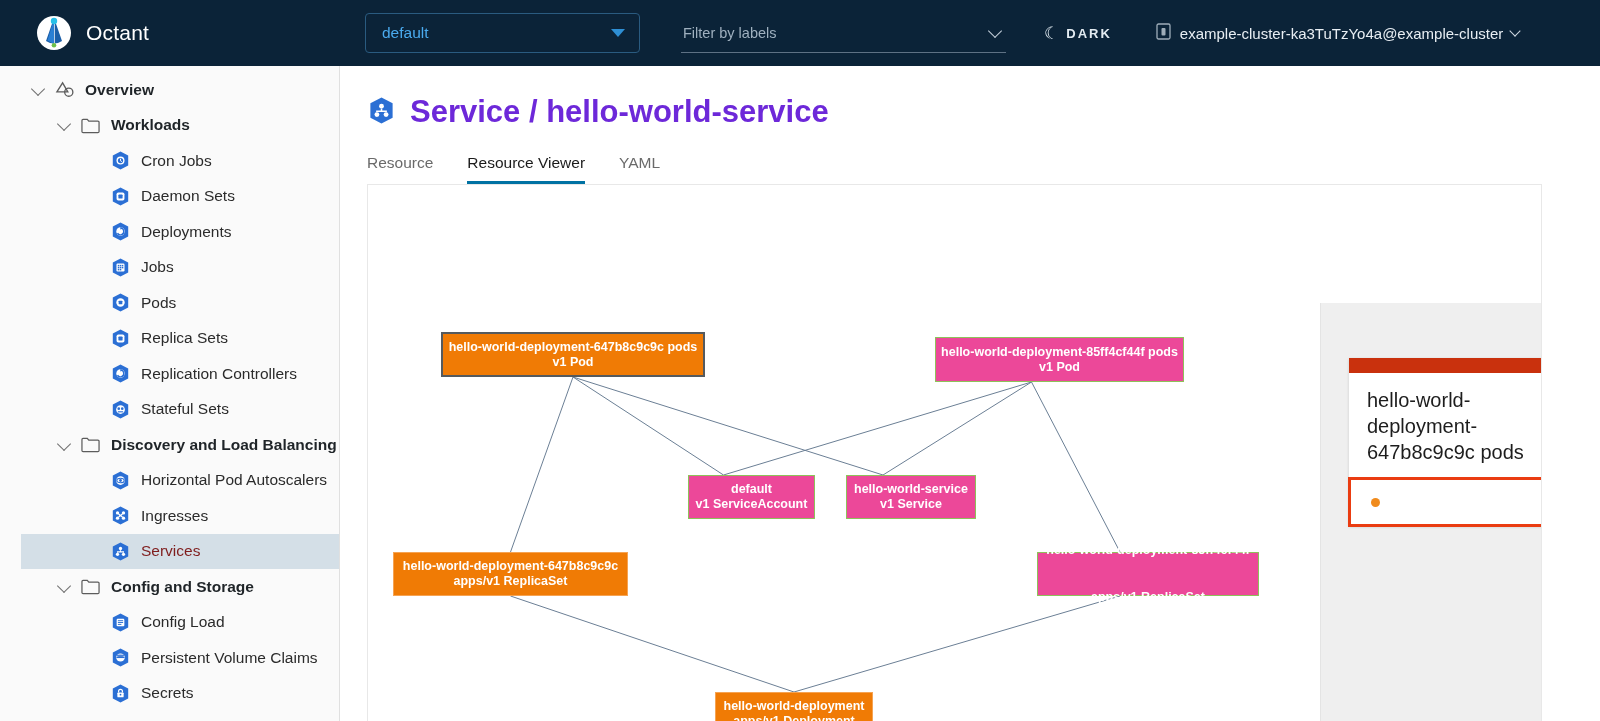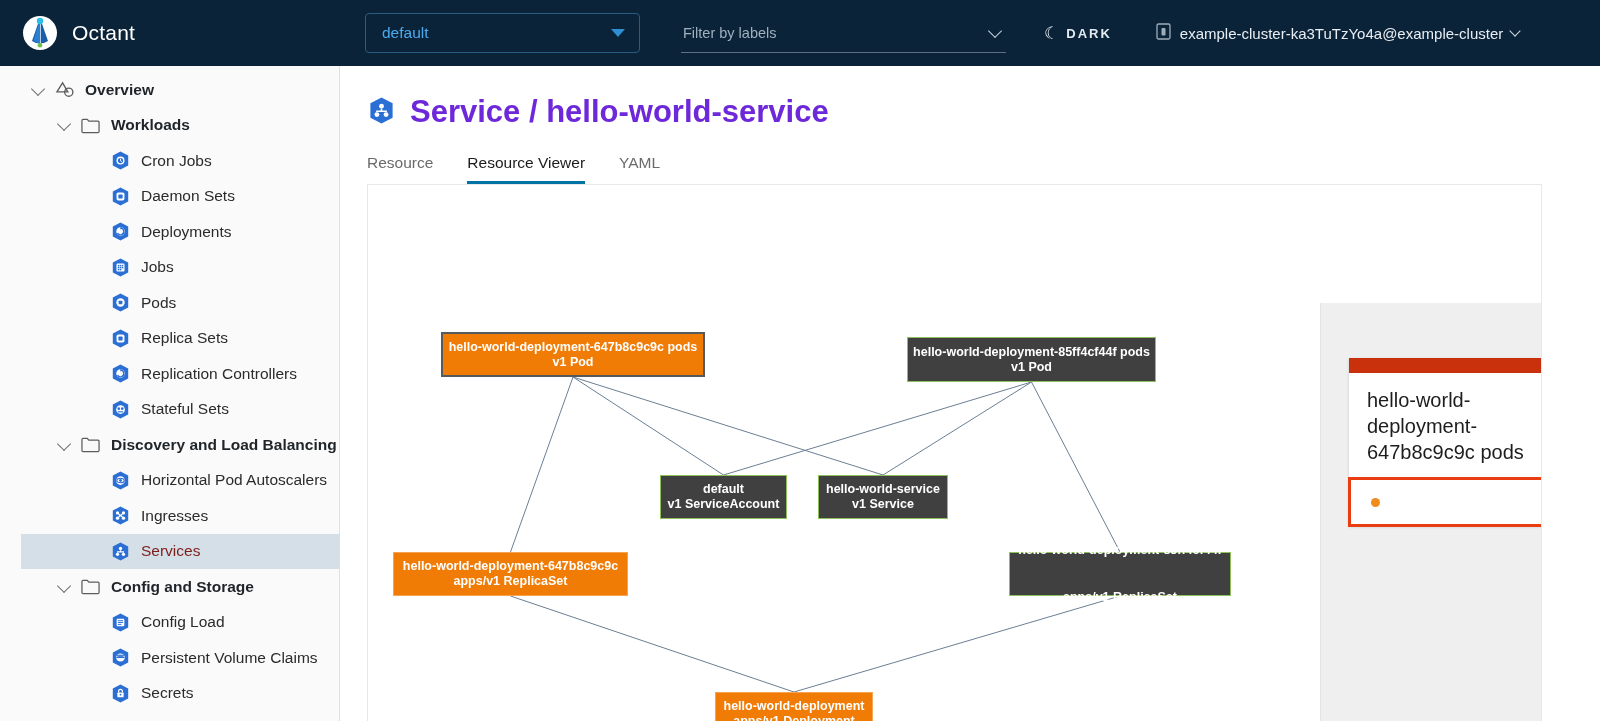--- a/index.html
+++ b/index.html
@@ -11,21 +11,21 @@
   }
   #app { position: relative; width: 1600px; height: 721px; }
 
   
   .header {
     position: absolute; top: 0; left: 0;
     width: 1600px; height: 66px;
     background: #0b2338;
     display: flex; align-items: center;
   }
-  .brand { display: flex; align-items: center; width: 340px; padding-left: 22px; }
+  .brand { display: flex; align-items: center; width: 340px; padding-left: 36px; }
   .brand-logo { width: 36px; height: 36px; margin-right: 14px; flex: 0 0 36px; }
   .brand-name { color: #ffffff; font-size: 21px; letter-spacing: .2px; }
 
   .ns-select {
     width: 275px; height: 40px; margin-left: 25px;
     border: 1px solid #2a5b80; border-radius: 4px;
     background: #0b2338;
     display: flex; align-items: center; justify-content: space-between;
     padding: 0 14px 0 16px; cursor: pointer;
   }
@@ -132,21 +132,21 @@
   .graph { position: absolute; inset: 0; }
   .graph svg { position: absolute; left: 0; top: 0; }
 
   .node {
     position: absolute;
     display: flex; flex-direction: column; align-items: center; justify-content: center;
     color: #ffffff; text-align: center;
     font-size: 12.5px; line-height: 15px; font-weight: bold;
     cursor: pointer; z-index: 3;
   }
-  .node.green { background: #404040; border: 1px solid #8ec15a; }
+  .node.green { background: #ec4899; border: 1px solid #8ec15a; margin-left: 28px; }
   .node.orange { background: #f07b05; border: 1px solid #f6a352; }
   .node.selected { border: 2px solid #555a5e; }
   .node-line { white-space: nowrap; }
 
   
   .side-panel {
     position: absolute; top: 118px; left: 952px;
     width: 307px; height: 537px;
     background: #efefef; border-left: 1px solid #e4e4e4;
   }

